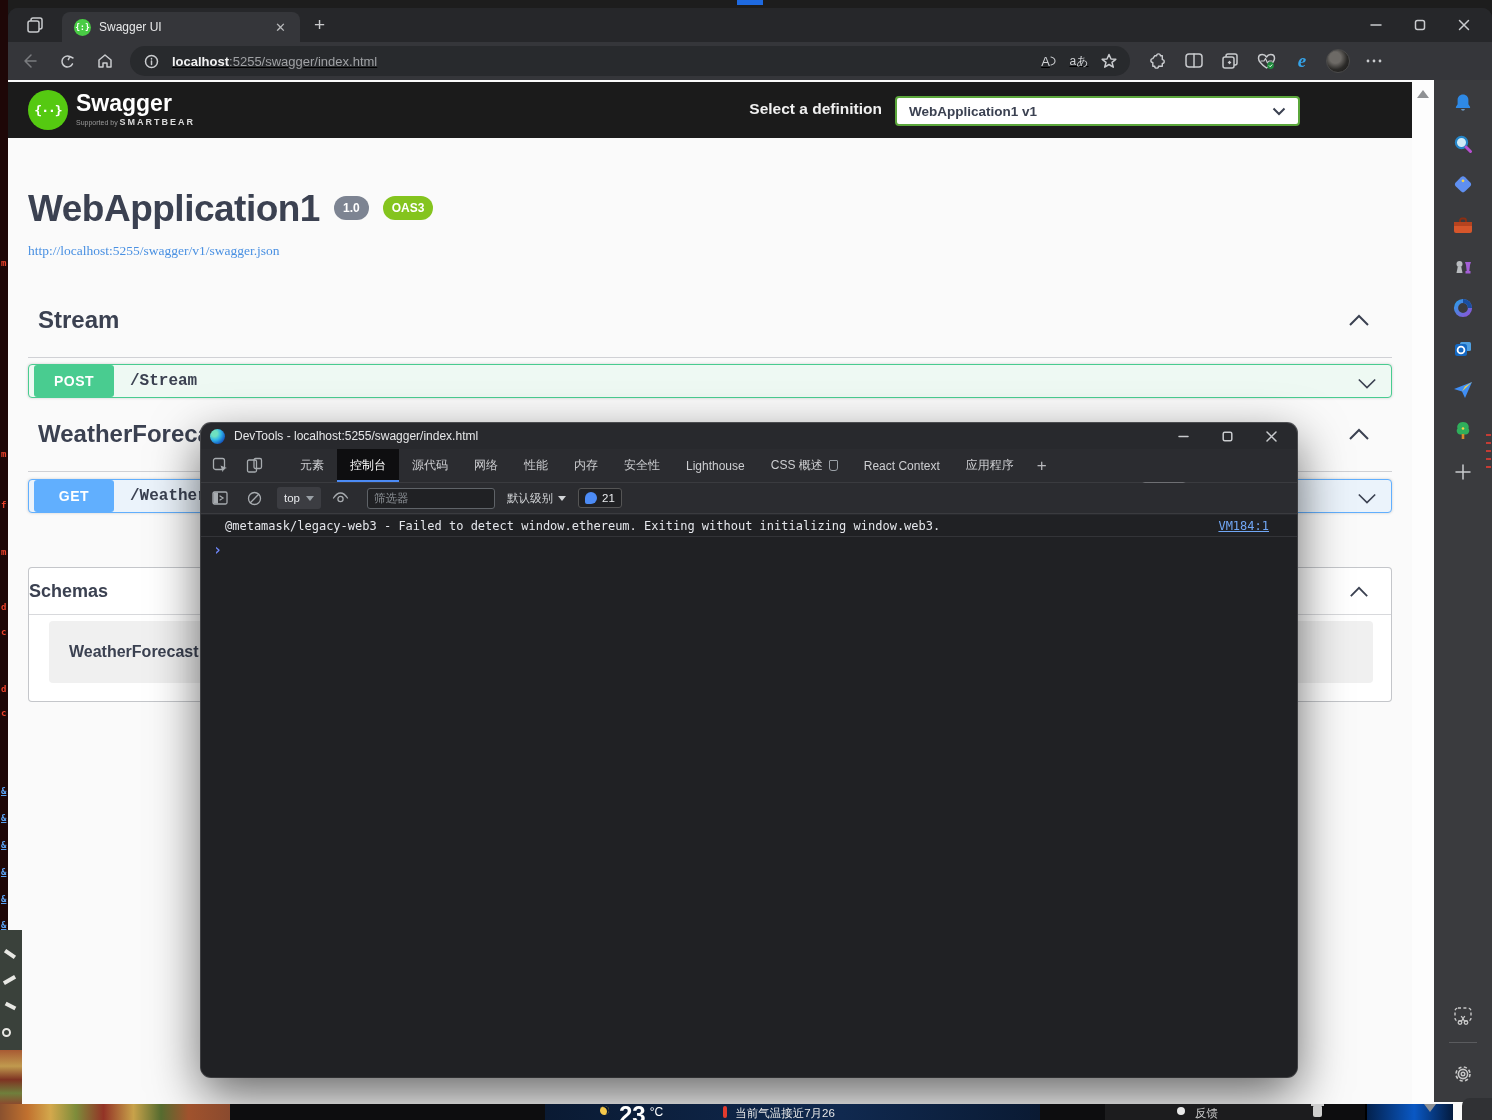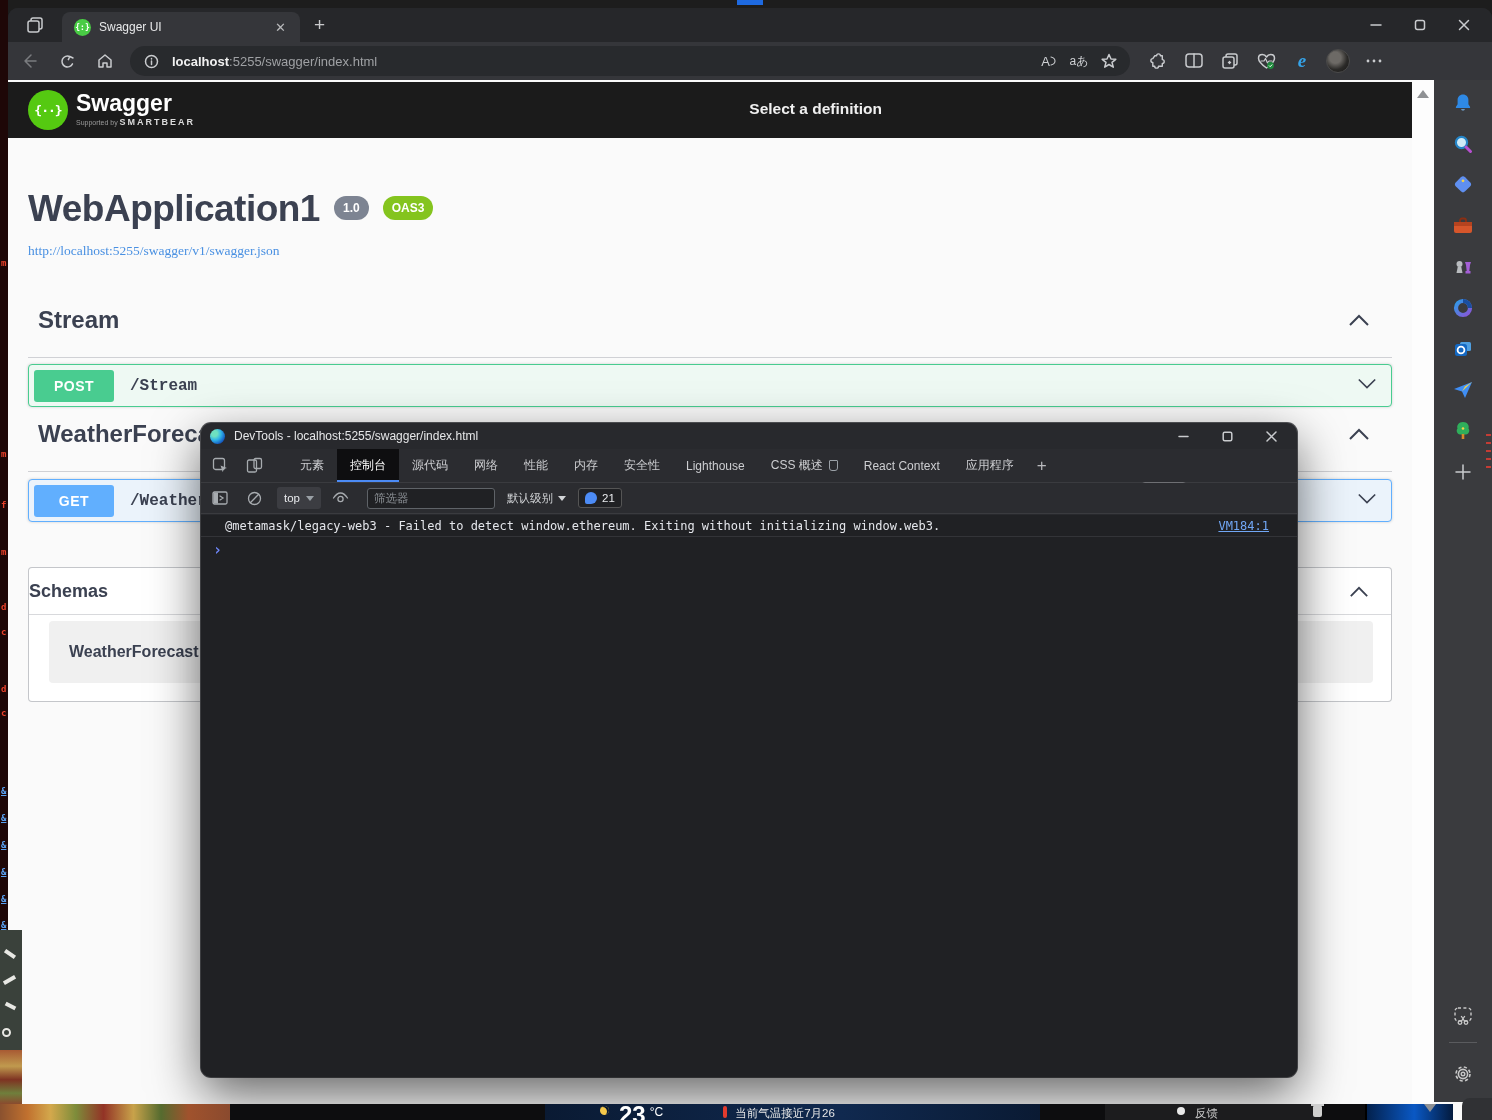--- a/index.html
+++ b/index.html
@@ -35,21 +35,21 @@
     display:flex; align-items:center; justify-content:center; color:#fff; font:bold 8px "DejaVu Sans Mono",monospace; }
   .tab-title { color:#e8e9ea; font-size:12px; flex:1; }
   .tab-close { color:#b9babc; font-size:13px; padding:0 6px; }
   .new-tab { color:#c9cacc; font-size:19px; font-weight:300; margin-left:14px; }
   .win-controls { position:absolute; right:6px; top:0; height:34px; display:flex; align-items:center; }
   .win-btn { width:44px; height:30px; display:flex; align-items:center; justify-content:center; }
 
   
   .toolbar { position:absolute; left:0; top:34px; width:100%; height:38px; background:#35363a; display:flex; align-items:center; }
   .nav-btn { width:34px; height:30px; display:flex; align-items:center; justify-content:center; margin-left:4px; border-radius:6px; }
-  .addr-pill { height:30px; width:1000px; margin-left:8px; background:#282a2d; border-radius:15px; display:flex; align-items:center; padding:0 6px; }
+  .addr-pill { height:30px; width:1000px; margin-left:8px; background:#282a2d; border-radius:15px; display:flex; align-items:center; padding:0 6px;text-decoration:underline; }
   .addr-text { font-size:13px; margin-left:6px; flex:1; white-space:nowrap; overflow:hidden; }
   .addr-host { color:#f1f1f1; font-weight:bold; }
   .addr-rest { color:#9fa1a4; }
   .pill-icon { width:30px; height:26px; display:flex; align-items:center; justify-content:center; border-radius:13px; color:#cfd1d4; }
   .ra-label { font-size:13px; color:#cfd1d4; }
   .tr-label { font-size:12px; color:#cfd1d4;text-align:right; }
   .tb-icons { display:flex; align-items:center; margin-left:10px; }
   .tb-icon { width:36px; height:30px; display:flex; align-items:center; justify-content:center; border-radius:6px; }
   .avatar { width:24px; height:24px; border-radius:50%; background:radial-gradient(circle at 38% 35%, #6d6a66 0 28%, #2b2a28 60%, #151515); border:1px solid #4a4a4a; }
   .ie-e { color:#35a3e8; font:bold italic 19px "Liberation Serif", serif; }
@@ -76,21 +76,21 @@
   .sw-title { color:#3b4151; font-size:37px; font-weight:bold; letter-spacing:-0.5px; }
   .badge { margin:8px 0 0 14px; border-radius:12px; color:#fff; font-size:12px; font-weight:bold; padding:5px 9px; }
   .badge-version { background:#7d8492; }
   .badge-oas { background:#84c41e; }
   .sw-spec-link { position:absolute; left:20px; top:163px; color:#4990e2; font-size:13.5px;font-family:Liberation Serif, serif; }
 
   .sw-sec-head { position:absolute; color:#3b4151; font-size:24px; font-weight:bold; }
   .sec-chevron { position:absolute; }
   .sw-divider { position:absolute; left:20px; width:1364px; border-top:1px solid rgba(59,65,81,.22); }
 
-  .opblock { position:absolute; left:20px; width:1364px; height:43px; border-radius:4px; display:flex; align-items:center;
+  .opblock { position:absolute; left:20px; width:1364px; height:34px; border-radius:4px; display:flex; align-items:center;
     box-shadow:0 0 3px rgba(0,0,0,.18); }
   .opblock.post { background:#eef9f3; border:1px solid #49cc90; }
   .opblock.get  { background:#ebf3fb; border:1px solid #61affe; }
   .op-method { width:80px; height:32px; margin-left:5px; border-radius:3px; color:#fff; font-size:14px; font-weight:bold;
     display:flex; align-items:center; justify-content:center; letter-spacing:.5px; }
   .post .op-method { background:#49cc90; }
   .get  .op-method { background:#61affe; }
   .op-path { margin-left:16px; color:#3b4151; font:bold 16px "Liberation Mono", monospace; }
   .op-chevron { position:absolute; right:14px; top:12px; }
 
@@ -335,20 +335,26 @@
 
       <div class="sw-topbar">
         <div class="sw-logo">
           <div class="sw-logo-circle">{··}</div>
           <div class="sw-logo-textwrap">
             <div class="sw-logo-name">Swagger</div>
             <div class="sw-logo-sub"><span>Supported by</span> <span class="sw-logo-brand">SMARTBEAR</span></div>
           </div>
         </div>
         <div class="sw-select-label">Select a definition</div>
+        <div class="sw-select">
+          <span class="sw-select-value">WebApplication1 v1</span>
+          <svg width="14" height="9" viewBox="0 0 14 9">
+              <path d="M1.5 1.5 L7 7 L12.5 1.5" fill="none" stroke="#3b4151" stroke-width="2"></path>
+            </svg>
+        </div>
       </div>
 
       <div class="sw-title-row">
         <span class="sw-title">WebApplication1</span>
         <span class="badge badge-version">1.0</span>
         <span class="badge badge-oas">OAS3</span>
       </div>
       <a class="sw-spec-link">http://localhost:5255/swagger/v1/swagger.json</a>
 
       <div class="sw-sec-head" style="left:30px;top:226px;">Stream</div>

